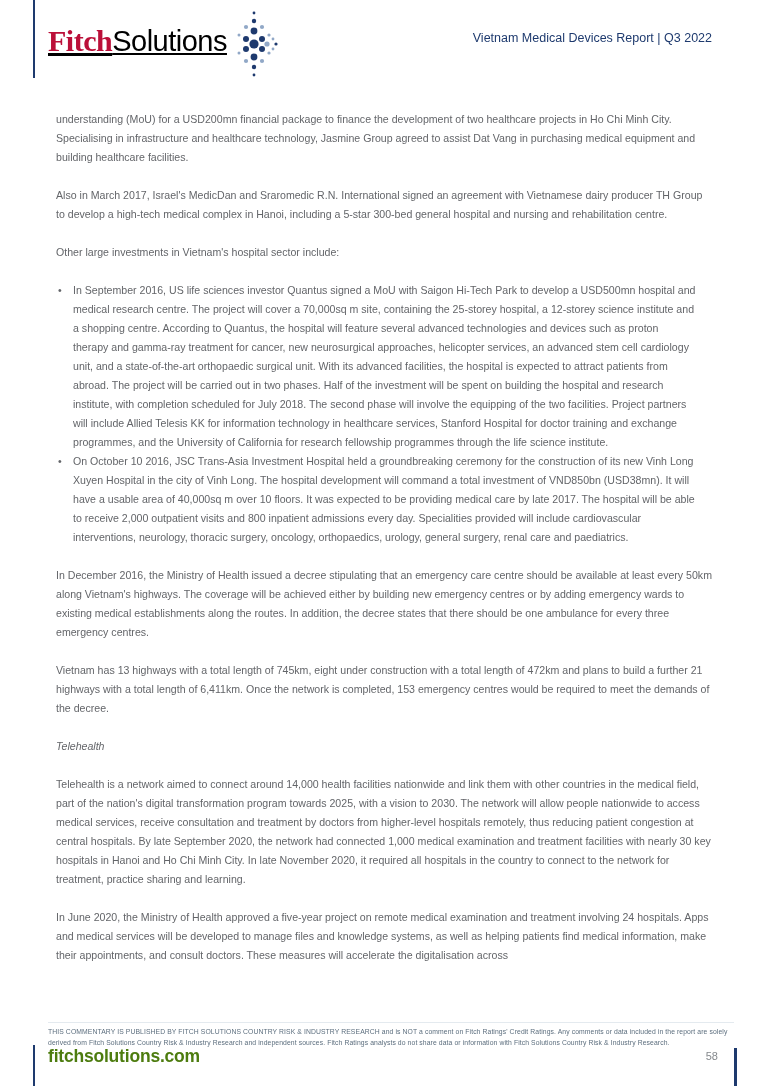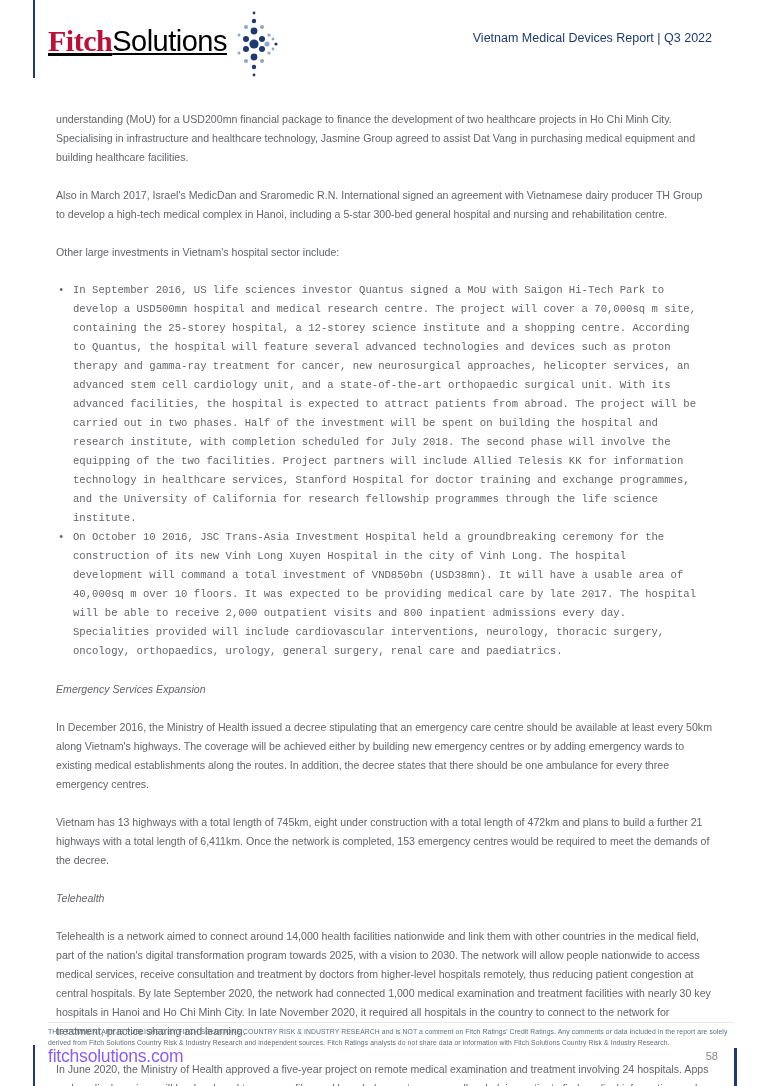--- a/index.html
+++ b/index.html
@@ -38,21 +38,21 @@
   }
 
   
   main {
     position: absolute; top: 110px; left: 56px; width: 656px;
     font-size: 10.6px; line-height: 19px; color: #636569;
     font-weight: 400;
   }
   main p { margin-bottom: 19px; }
   main p:last-child { margin-bottom: 0; }
-  ul.bullets { list-style: none; margin: 0 16px 19px 2px; font-family: Liberation Mono, monospace; }
+  ul.bullets { list-style: none; margin: 0 16px 19px 2px; }
   ul.bullets li { position: relative; padding-left: 15px; }
   ul.bullets li::before {
     content: "•"; position: absolute; left: 0; top: 0;
     color: #636569; font-size: 10.6px;
   }
   .subheading {
     font-size: 10.6px; font-weight: 400; font-style: italic;
     color: #636569; margin: 9px 0 19px 0; line-height: 19px;
   }
 
@@ -63,21 +63,21 @@
   }
   .disclaimer {
     position: absolute; left: 48px; top: 1026px; width: 688px;
     font-size: 6.8px; line-height: 11px; color: #5c6e7e; letter-spacing: 0.1px;
   }
   .footer-row {
     position: absolute; left: 48px; top: 1044px; width: 670px;
     display: flex; justify-content: space-between; align-items: center; height: 24px;
   }
   .site {
-    font-size: 17.5px; font-weight: 400; color: #8b5cf6;
+    font-size: 17.5px; font-weight: 700; color: #4d7c0f;
     text-decoration: none; letter-spacing: -0.2px;
   }
   .page-num { font-size: 11px; color: #85898d; }
 </style>
 </head>
 <body>
 
 <div class="page">
 
   <div class="vrule top-left"></div>
@@ -120,21 +120,20 @@
   </header>
 
   <main>
     <p>understanding (MoU) for a USD200mn financial package to finance the development of two healthcare projects in Ho Chi Minh City. Specialising in infrastructure and healthcare technology, Jasmine Group agreed to assist Dat Vang in purchasing medical equipment and building healthcare facilities.</p>
     <p>Also in March 2017, Israel's MedicDan and Sraromedic R.N. International signed an agreement with Vietnamese dairy producer TH Group to develop a high-tech medical complex in Hanoi, including a 5-star 300-bed general hospital and nursing and rehabilitation centre.</p>
     <p>Other large investments in Vietnam's hospital sector include:</p>
     <ul class="bullets">
       <li>In September 2016, US life sciences investor Quantus signed a MoU with Saigon Hi-Tech Park to develop a USD500mn hospital and medical research centre. The project will cover a 70,000sq m site, containing the 25-storey hospital, a 12-storey science institute and a shopping centre. According to Quantus, the hospital will feature several advanced technologies and devices such as proton therapy and gamma-ray treatment for cancer, new neurosurgical approaches, helicopter services, an advanced stem cell cardiology unit, and a state-of-the-art orthopaedic surgical unit. With its advanced facilities, the hospital is expected to attract patients from abroad. The project will be carried out in two phases. Half of the investment will be spent on building the hospital and research institute, with completion scheduled for July 2018. The second phase will involve the equipping of the two facilities. Project partners will include Allied Telesis KK for information technology in healthcare services, Stanford Hospital for doctor training and exchange programmes, and the University of California for research fellowship programmes through the life science institute.</li>
       <li>On October 10 2016, JSC Trans-Asia Investment Hospital held a groundbreaking ceremony for the construction of its new Vinh Long Xuyen Hospital in the city of Vinh Long. The hospital development will command a total investment of VND850bn (USD38mn). It will have a usable area of 40,000sq m over 10 floors. It was expected to be providing medical care by late 2017. The hospital will be able to receive 2,000 outpatient visits and 800 inpatient admissions every day. Specialities provided will include cardiovascular interventions, neurology, thoracic surgery, oncology, orthopaedics, urology, general surgery, renal care and paediatrics.</li>
     </ul>
-    <h3 class="subheading">Emergency Services Expansion</h3>
     <p>In December 2016, the Ministry of Health issued a decree stipulating that an emergency care centre should be available at least every 50km along Vietnam's highways. The coverage will be achieved either by building new emergency centres or by adding emergency wards to existing medical establishments along the routes. In addition, the decree states that there should be one ambulance for every three emergency centres.</p>
     <p>Vietnam has 13 highways with a total length of 745km, eight under construction with a total length of 472km and plans to build a further 21 highways with a total length of 6,411km. Once the network is completed, 153 emergency centres would be required to meet the demands of the decree.</p>
     <h3 class="subheading">Telehealth</h3>
     <p>Telehealth is a network aimed to connect around 14,000 health facilities nationwide and link them with other countries in the medical field, part of the nation's digital transformation program towards 2025, with a vision to 2030. The network will allow people nationwide to access medical services, receive consultation and treatment by doctors from higher-level hospitals remotely, thus reducing patient congestion at central hospitals. By late September 2020, the network had connected 1,000 medical examination and treatment facilities with nearly 30 key hospitals in Hanoi and Ho Chi Minh City. In late November 2020, it required all hospitals in the country to connect to the network for treatment, practice sharing and learning.</p>
     <p>In June 2020, the Ministry of Health approved a five-year project on remote medical examination and treatment involving 24 hospitals. Apps and medical services will be developed to manage files and knowledge systems, as well as helping patients find medical information, make their appointments, and consult doctors. These measures will accelerate the digitalisation across</p>
   </main>
 
   <div class="footer-rule"></div>
   <p class="disclaimer">THIS COMMENTARY IS PUBLISHED BY FITCH SOLUTIONS COUNTRY RISK &amp; INDUSTRY RESEARCH and is NOT a comment on Fitch Ratings' Credit Ratings. Any comments or data included in the report are solely derived from Fitch Solutions Country Risk &amp; Industry Research and independent sources. Fitch Ratings analysts do not share data or information with Fitch Solutions Country Risk &amp; Industry Research.</p>
   <div class="footer-row">

